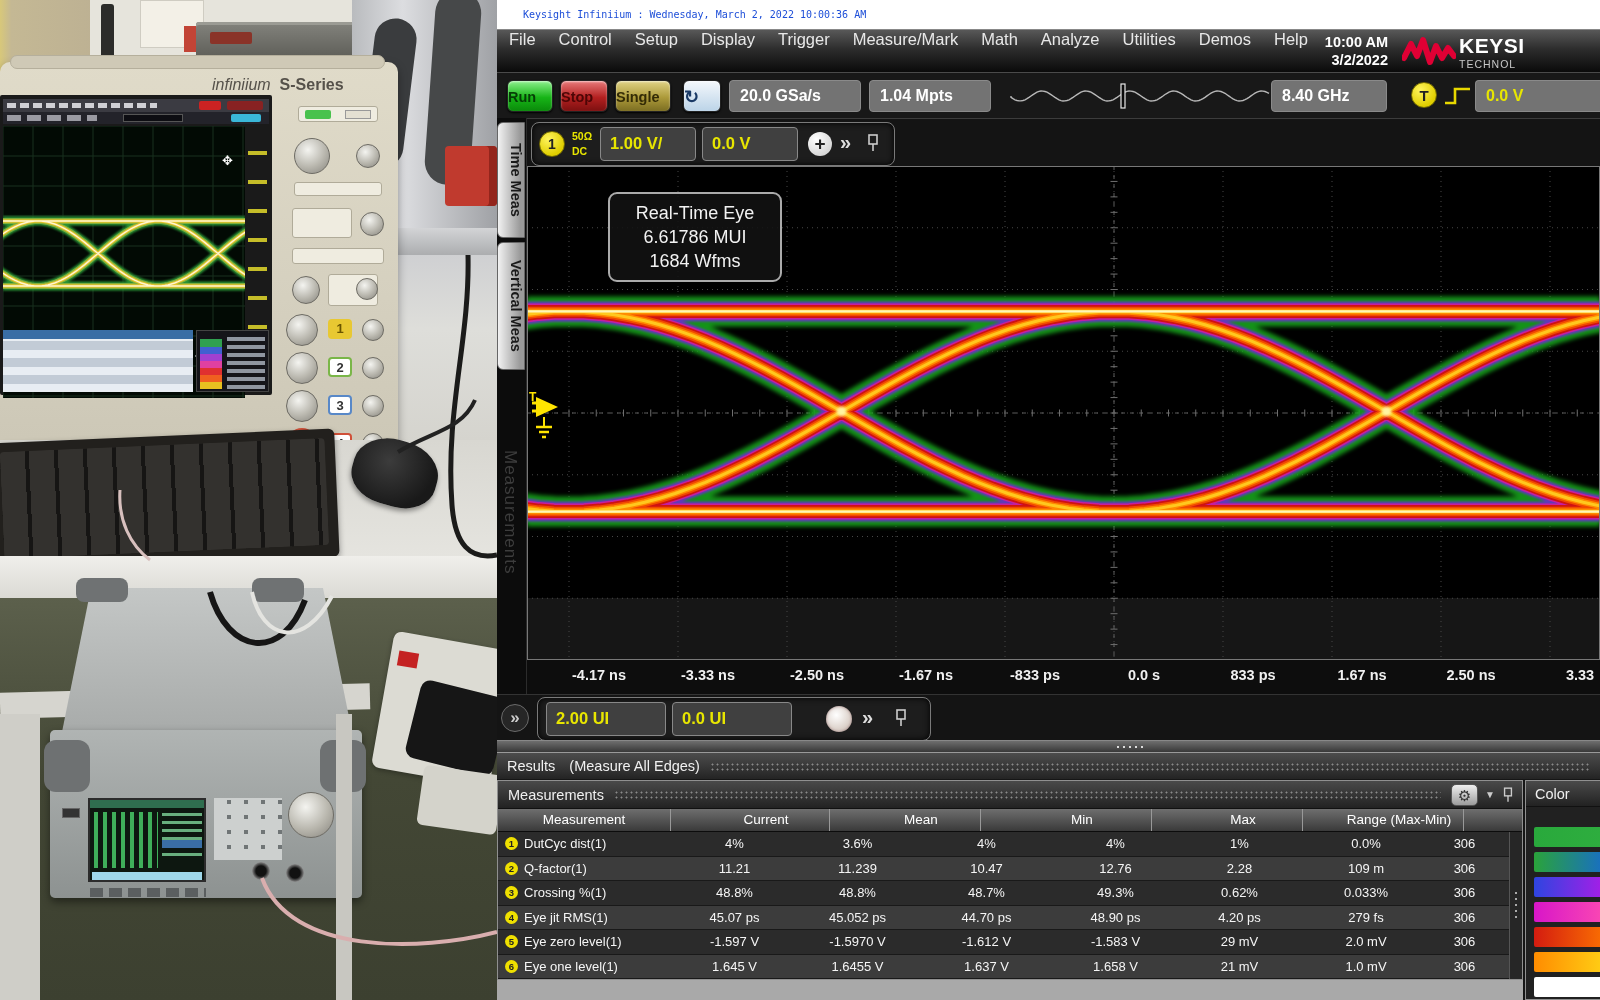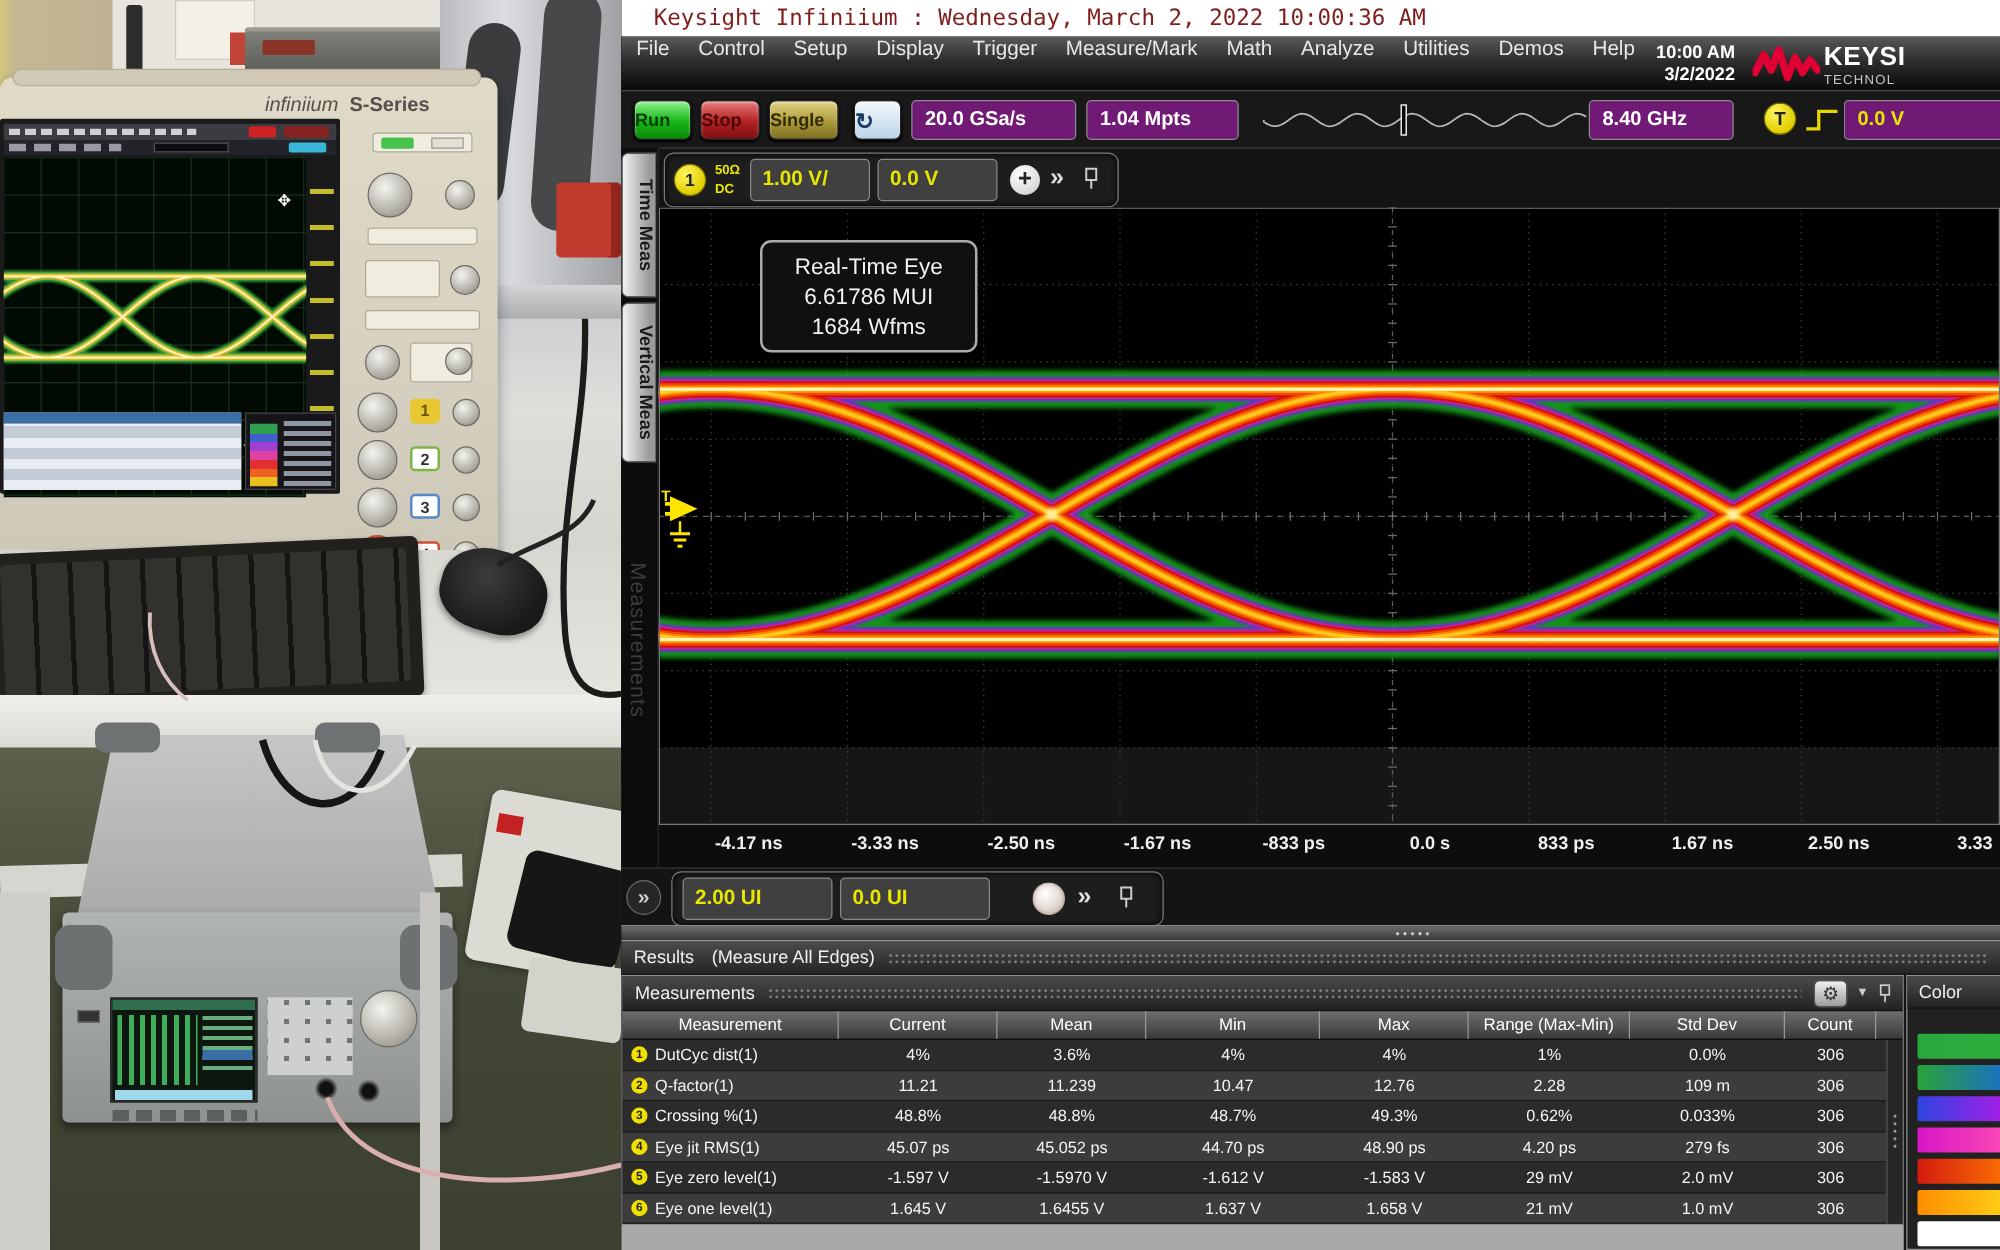--- a/index.html
+++ b/index.html
@@ -4,34 +4,34 @@
 <style>
   html,body{margin:0;padding:0;background:#000;}
   #stage{position:relative;width:1600px;height:1000px;overflow:hidden;background:#111;
          font-family:"Liberation Sans",sans-serif;}
   .abs{position:absolute;}
   
   #photo{position:absolute;left:0;top:0;width:497px;height:1000px;overflow:hidden;
          background:linear-gradient(180deg,#c9bfa4 0%,#cfc6ac 40%,#c2bba6 60%);}
   
   #ui{position:absolute;left:497px;top:0;width:1103px;height:1000px;overflow:hidden;background:#161616;}
-  .titlebar{left:0;top:0;width:1103px;height:29px;background:#fff;color:#7f1d1d;
-            font-family:"DejaVu Sans Mono",monospace;font-size:18px;line-height:29px;padding-left:26px;box-sizing:border-box;}
+  .titlebar{left:0;top:0;width:1103px;height:29px;background:#fff;color:#1d4ed8;
+            font-family:"DejaVu Sans Mono",monospace;font-size:10px;line-height:29px;padding-left:26px;box-sizing:border-box;}
   .menubar{left:0;top:29px;width:1103px;height:43px;
            background:linear-gradient(180deg,#585858 0%,#2d2d2d 45%,#0a0a0a 100%);border-top:1px solid #888;box-sizing:border-box;}
   #menu-items{position:absolute;left:12px;top:0;height:43px;display:flex;gap:23px;align-items:flex-start;}
   .menu-item{color:#e8e8e8;font-size:16.5px;cursor:default;}
   .clock{position:absolute;right:212px;top:3px;text-align:right;color:#fff;font-size:14.5px;line-height:18px;font-weight:bold;}
   .brand{position:absolute;left:962px;top:4px;color:#fff;}
   .brand .l1{font-size:21px;font-weight:bold;letter-spacing:.5px;}
   .brand .l2{font-size:10.5px;color:#c8c8c8;letter-spacing:1px;}
   .toolrow{left:0;top:72px;width:1103px;height:46px;background:#181818;border-top:1px solid #4a4a4a;box-sizing:border-box;}
   .btn3d{position:absolute;top:7px;height:32px;border-radius:6px;font-size:14.5px;font-weight:bold;
          text-align:left;line-height:32px;box-shadow:inset 0 1px 2px rgba(255,255,255,.6),0 1px 2px #000;border:1px solid #222;box-sizing:border-box;}
-  .vbox{position:absolute;top:7px;height:32px;background:#701a75;border:1.5px solid #8a8a8a;border-radius:4px;
+  .vbox{position:absolute;top:7px;height:32px;background:#737373;border:1.5px solid #8a8a8a;border-radius:4px;
         color:#fff;font-size:16px;font-weight:bold;line-height:30px;padding:0 10px;box-sizing:border-box;}
   .ytext{color:#e8e600 !important;}
   .tcircle{position:absolute;border-radius:50%;background:radial-gradient(circle at 35% 30%,#fff45e,#e0ce00 70%);
            color:#222;font-weight:bold;text-align:center;border:1px solid #776e00;box-sizing:border-box;}
   .chanrow{left:0;top:118px;width:1103px;height:48px;background:#141414;border-top:1px solid #3c3c3c;box-sizing:border-box;}
   .group{position:absolute;border:1px solid #7a7a7a;border-radius:8px;background:#1d1d1d;box-shadow:inset 0 0 6px #000;}
   .blackbox{position:absolute;background:#404040;border:1.5px solid #888;border-radius:4px;color:#e8e600;
             font-size:16.5px;font-weight:bold;line-height:31px;padding-left:9px;box-sizing:border-box;}
   .chev{color:#ddd;font-size:20px;font-weight:bold;}
   .pin{stroke:#ccc;fill:none;stroke-width:1.6;}
@@ -50,21 +50,21 @@
   .horizrow{left:0;top:694px;width:1103px;height:46px;background:#141414;border-top:1px solid #333;box-sizing:border-box;}
   .splitter{left:0;top:740px;width:1103px;height:12px;background:linear-gradient(180deg,#6e6e6e,#383838);border-top:1px solid #888;box-sizing:border-box;}
   .resultsbar{left:0;top:752px;width:1103px;height:27px;background:linear-gradient(180deg,#4c4c4c,#242424);
               border-top:1px solid #999;display:flex;align-items:center;color:#f0f0f0;font-size:14.5px;box-sizing:border-box;}
   .dotfill{flex:1;height:9px;margin:0 10px;background-image:radial-gradient(circle,#8a8a8a .9px,transparent 1.1px);
            background-size:5px 5px;}
   .measpanel{left:0;top:780px;width:1026px;height:200px;border:1px solid #909090;background:#1d1d1d;box-sizing:border-box;}
   .panelhdr{display:flex;align-items:center;height:28px;background:linear-gradient(180deg,#4a4a4a,#222);
             color:#f0f0f0;font-size:14.5px;border-bottom:1px solid #111;box-sizing:border-box;}
   .gridrow{display:grid;grid-template-columns:173px 127px 119px 139px 119px 129px 124px 73px;}
-  .thead{height:23px;background:linear-gradient(180deg,#6e6e6e,#3a3a3a);border-bottom:1px solid #0c0c0c;box-sizing:border-box;}
+  .thead{height:23px;background:linear-gradient(180deg,#6e6e6e,#3a3a3a);border-bottom:1px solid #0c0c0c;box-sizing:border-box;gap:32px;}
   .th{color:#fff;font-size:13.5px;text-align:center;line-height:22px;border-right:1px solid #999;
       overflow:hidden;white-space:nowrap;box-sizing:border-box;}
   .trow{height:24.5px;border-bottom:1px solid #191919;box-sizing:border-box;}
   .trow:nth-child(odd){background:#2b2b2b;}
   .trow:nth-child(even){background:#3c3c3c;}
   .td{color:#f5f5f5;font-size:13px;text-align:center;line-height:23.5px;overflow:hidden;white-space:nowrap;}
   .td.name{text-align:left;padding-left:7px;display:flex;align-items:center;gap:6px;}
   .badge{display:inline-block;width:13px;height:13px;border-radius:50%;background:#efe000;color:#222;
          font-size:9.5px;font-weight:bold;text-align:center;line-height:13px;flex:0 0 13px;}
   .vscroll{position:absolute;right:0;top:51px;width:13px;height:147px;background:#262626;border-left:1px solid #555;box-sizing:border-box;}

